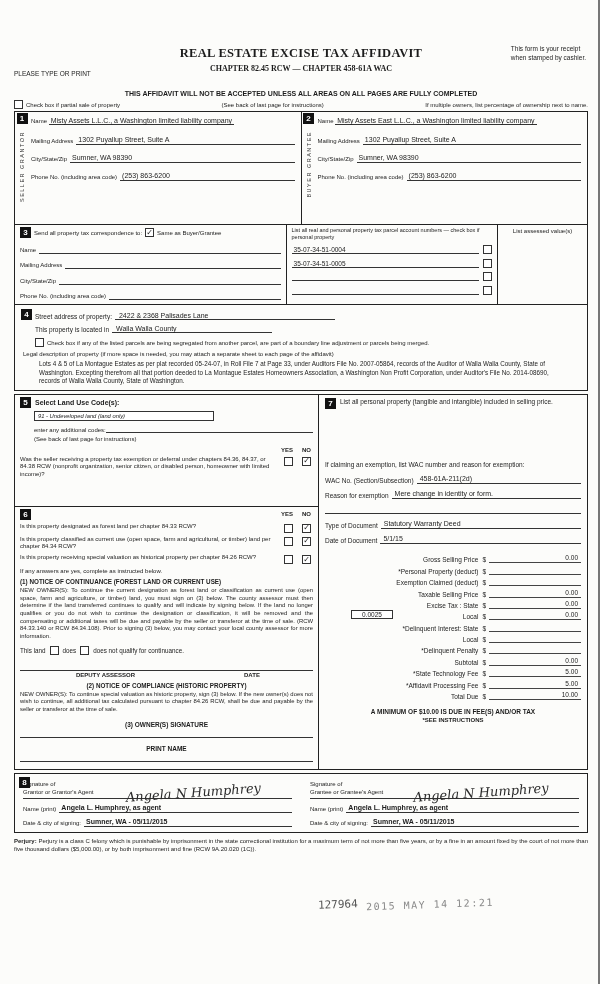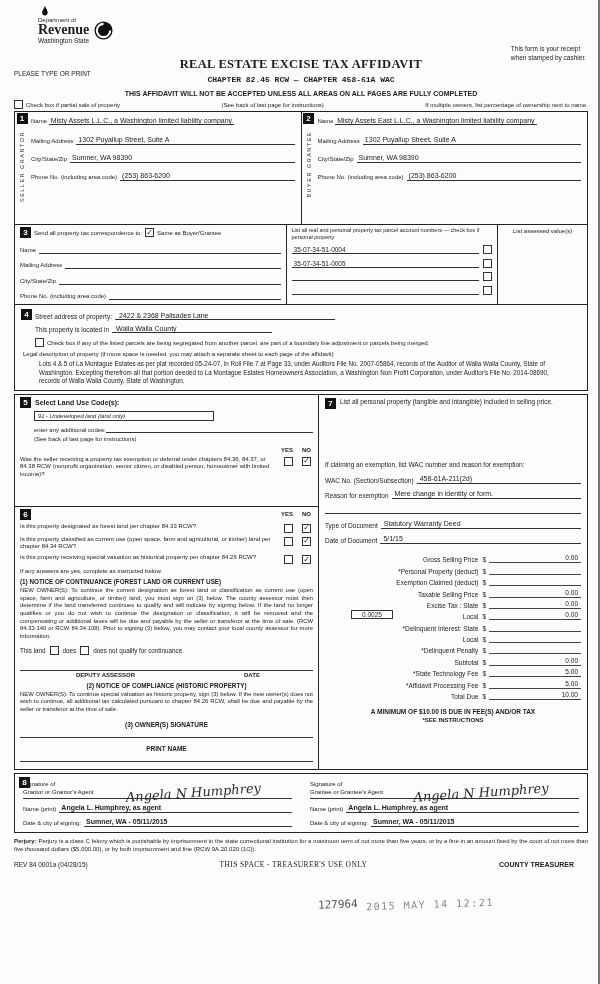--- a/index.html
+++ b/index.html
@@ -8,23 +8,23 @@
   .page { width:600px; height:984px; background:#fcfcfa; position:relative; padding:6px 10px 0 14px; overflow:hidden; border-right:2px solid #777; }
 
   
   .header { position:relative; height:84px; }
   .logo { position:absolute; left:24px; top:0; }
   .flame { display:block; margin-left:3px; }
   .dept-row { display:flex; align-items:center; gap:5px; }
   .dept1 { font-size:6px; }
   .dept2 { font-size:14px; font-weight:bold; font-family:"Liberation Serif", serif; line-height:1; }
   .dept3 { font-size:6.5px; }
-  .title-wrap { position:absolute; left:60px; right:60px; top:51px; text-align:center; }
+  .title-wrap { position:absolute; left:60px; right:60px; top:40px; text-align:center; }
   .title { font-size:12.5px; font-weight:bold; font-family:"Liberation Serif", serif; letter-spacing:.3px; }
-  .subtitle { font-size:8px; font-weight:bold; font-family:Liberation Mono, monospace; margin-top:3px; }
+  .subtitle { font-size:8px; font-weight:bold; font-family:Liberation Serif, serif; margin-top:3px; }
   .please-type { position:absolute; left:0; top:64px; font-size:6.5px; }
   .receipt { position:absolute; right:2px; top:38px; font-size:6.5px; line-height:1.45; }
   .warning { text-align:center; font-size:7px; font-weight:bold; }
   .partial-row { display:flex; justify-content:space-between; align-items:center; font-size:6px; margin:3px 0 2px; }
   .partial-left { display:flex; align-items:center; gap:3px; }
 
   
   .num { display:inline-block; min-width:11px; height:11px; background:#111; color:#fff; font-size:8px; font-weight:bold; text-align:center; line-height:11px; flex:none; }
   .cb { display:inline-flex; width:9px; height:9px; border:1px solid #333; background:#fff; align-items:center; justify-content:center; font-size:8px; line-height:1; flex:none; }
   .bold { font-weight:bold; }
@@ -126,36 +126,20 @@
   .stamp { position:absolute; left:318px; top:898px; display:flex; align-items:center; gap:8px; }
   .stamp-number { font-family:"DejaVu Sans Mono", monospace; font-size:11px; color:#555; transform:rotate(-2deg); }
   .stamp-date { font-family:"DejaVu Sans Mono", monospace; font-size:10px; color:#8a8a8a; letter-spacing:1.5px; transform:rotate(-2deg); }
 </style>
 </head>
 <body>
 
 <div class="page">
 
   <div class="header">
-    <div class="logo">
-      <svg class="flame" width="8" height="11" viewBox="0 0 8 12">
-          <path d="M4 0 C5.5 3 7 5 7 8 A3.2 3.2 0 0 1 0.8 8 C0.8 5 2.5 3 4 0 Z" fill="#111"></path>
-        </svg>
-      <div class="dept-row">
-        <div>
-          <div class="dept1">Department of</div>
-          <div class="dept2">Revenue</div>
-          <div class="dept3">Washington State</div>
-        </div>
-        <svg width="19" height="19" viewBox="0 0 20 20">
-            <circle cx="10" cy="10" r="9.5" fill="#111"></circle>
-            <path d="M10 3 a7 7 0 1 0 7 7" stroke="#fff" stroke-width="2.2" fill="none"></path>
-          </svg>
-      </div>
-    </div>
     <div class="title-wrap">
       <div class="title">REAL ESTATE EXCISE TAX AFFIDAVIT</div>
       <div class="subtitle">CHAPTER 82.45 RCW — CHAPTER 458-61A WAC</div>
     </div>
     <div class="please-type">PLEASE TYPE OR PRINT</div>
     <div class="receipt">
       <div>This form is your receipt</div>
       <div>when stamped by cashier.</div>
     </div>
   </div>
@@ -500,24 +484,19 @@
           </div>
       </div>
     </div>
   </div>
 
   <div class="perjury">
     <span class="bold">Perjury:</span>
     <span>Perjury is a class C felony which is punishable by imprisonment in the state correctional institution for a maximum term of not more than five years, or by a fine in an amount fixed by the court of not more than five thousand dollars ($5,000.00), or by both imprisonment and fine (RCW 9A.20.020 (1C)).</span>
   </div>
 
-  <div class="footer-row">
-    <span>REV 84 0001a (04/28/15)</span>
-    <span class="treasurer-space">THIS SPACE - TREASURER'S USE ONLY</span>
-    <span class="county-treasurer">COUNTY TREASURER</span>
-  </div>
 
   <div class="stamp">
     <span class="stamp-number">127964</span>
     <span class="stamp-date">2015 MAY 14 12:21</span>
   </div>
 
 </div>
 
 </body></html>

